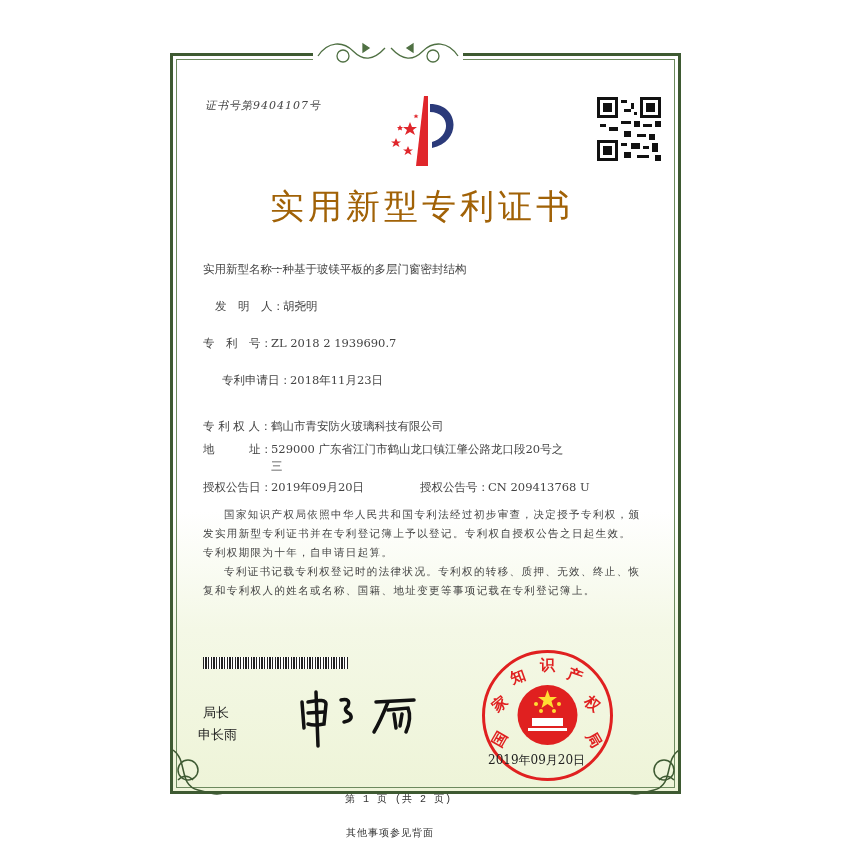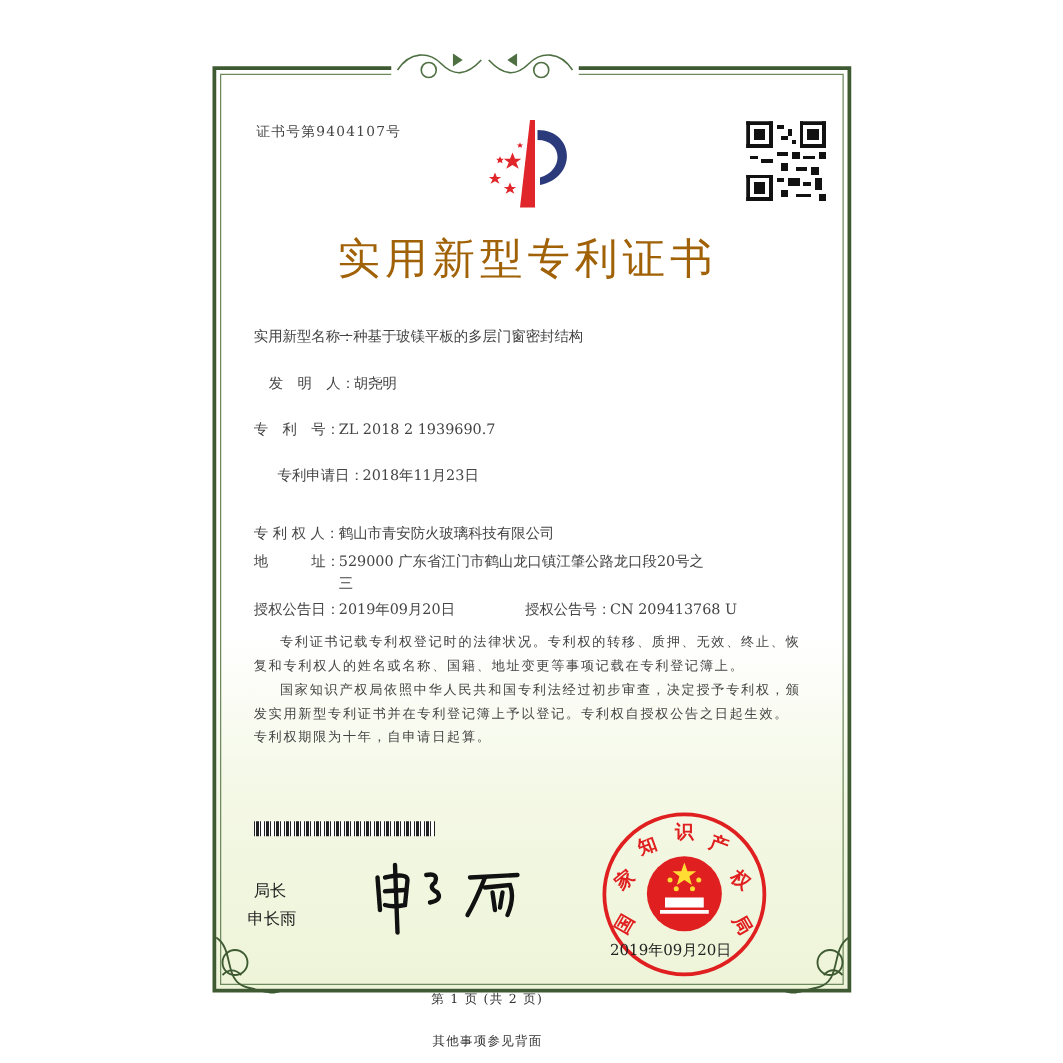--- a/index.html
+++ b/index.html
@@ -8,41 +8,41 @@
   .frame { position:absolute; left:170px; top:53px; width:511px; height:741px;
            border-left:3px solid #3e5a32; border-right:3px solid #3e5a32;
            border-top:3px solid #3e5a32; border-bottom:3px solid #3e5a32;
            background: linear-gradient(to bottom, #ffffff 0%, #ffffff 62%, #f4f8e6 78%, #eef4d8 100%);
            box-sizing:border-box; }
   .frame-inner { position:absolute; left:3px; top:3px; right:3px; bottom:3px;
                  border:1px solid #6d8a5e; }
   .ornament-top { position:absolute; left:313px; top:36px; width:150px; height:32px;
                   display:flex; justify-content:center; align-items:center; background:#fff; }
   .corner-orn { position:absolute; width:60px; height:60px; }
-  .cert-no { position:absolute; left:205px; top:98px; font-size:11px; color:#444; letter-spacing:1px; }
+  .cert-no { position:absolute; left:205px; top:98px; font-size:11px; color:#444; letter-spacing:1px;font-style:italic; }
   .logo { position:absolute; left:380px; top:92px; width:80px; height:80px; }
   .qr { position:absolute; left:597px; top:97px; width:64px; height:64px; }
   .title { position:absolute; left:262px; top:184px; width:320px; text-align:center;
            font-size:34px; color:#a16207; letter-spacing:4px; font-family:"DejaVu Serif", serif; }
   .field { position:absolute; left:203px; font-size:11.5px; color:#444; white-space:nowrap; }
   .field .lbl { display:inline-block; width:68px; }
   .field .val { display:inline-block; }
   .para { position:absolute; left:203px; width:440px; font-size:10.5px; color:#444;
           line-height:19px; letter-spacing:1.4px; }
   .para p { margin:0; text-indent:2em; }
   .barcode { position:absolute; left:203px; top:657px; width:145px; height:12px;
              background: repeating-linear-gradient(90deg, #222 0 1px, #fff 1px 2px, #222 2px 4px, #fff 4px 5px, #222 5px 6px, #fff 6px 8px); }
   .director-title { position:absolute; left:203px; top:704px; font-size:13px; color:#222;
                     font-family:Liberation Mono, monospace; }
   .director-name { position:absolute; left:198px; top:726px; font-size:13px; color:#222;
                    font-family:Liberation Mono, monospace; }
   .signature { position:absolute; left:296px; top:688px; width:130px; height:60px; }
   .seal { position:absolute; left:480px; top:648px; width:135px; height:135px; }
   .seal-date { position:absolute; left:488px; top:752px; font-size:12px; color:#222; }
-  .page-no { position:absolute; left:345px; top:792px; font-size:10px; color:#333; letter-spacing:1px; }
+  .page-no { position:absolute; left:345px; top:792px; font-size:10px; color:#333; letter-spacing:1px;font-family:Liberation Mono, monospace; }
   .back-note { position:absolute; left:346px; top:826px; font-size:10px; color:#333; letter-spacing:1px;text-align:center; }
 </style>
 </head>
 <body>
 
 <div class="frame">
   <div class="frame-inner"></div>
 </div>
 
 <div class="ornament-top">
@@ -150,22 +150,22 @@
   <span class="val">三</span>
 </div>
 <div class="field" style="top:480px;">
   <span class="lbl">授权公告日：</span><span class="val">2019年09月20日</span>
 </div>
 <div class="field" style="top:480px; left:420px;">
   <span class="lbl" style="width:68px;">授权公告号：</span><span class="val">CN 209413768 U</span>
 </div>
 
 <div class="para" style="top:505px;">
+  <p>国家知识产权局依照中华人民共和国专利法经过初步审查，决定授予专利权，颁发实用新型专利证书并在专利登记簿上予以登记。专利权自授权公告之日起生效。专利权期限为十年，自申请日起算。</p>
   <p>专利证书记载专利权登记时的法律状况。专利权的转移、质押、无效、终止、恢复和专利权人的姓名或名称、国籍、地址变更等事项记载在专利登记簿上。</p>
-  <p>国家知识产权局依照中华人民共和国专利法经过初步审查，决定授予专利权，颁发实用新型专利证书并在专利登记簿上予以登记。专利权自授权公告之日起生效。专利权期限为十年，自申请日起算。</p>
 </div>
 
 <div class="barcode"></div>
 
 <div class="director-title">局长</div>
 <div class="director-name">申长雨</div>
 
 <svg class="signature" viewBox="0 0 130 60">
   <g fill="none" stroke="#111" stroke-width="3.5" stroke-linecap="round">
     <path d="M6 14 L8 40"></path>

